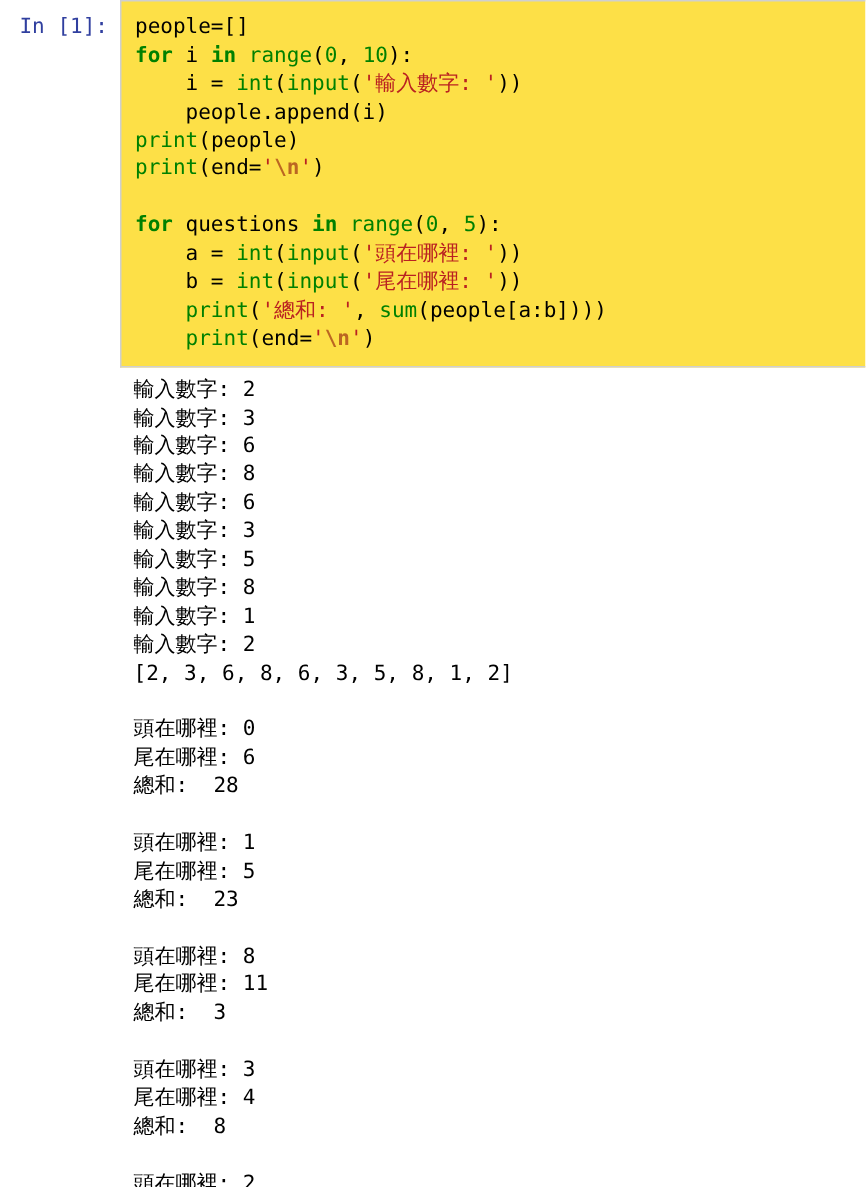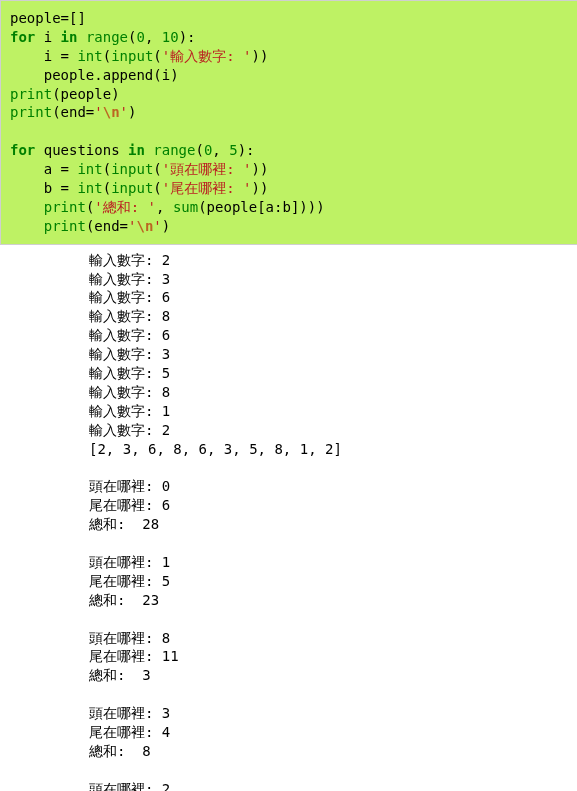--- a/index.html
+++ b/index.html
@@ -20,21 +20,21 @@
     }
     .prompt {
       width: 80px;
       text-align: right;
       padding-right: 8px;
       padding-top: 9px;
       color: #303F9F;
       flex-shrink: 0;
     }
     .input-area {
-      background: #bef264;
+      background: #fde047;
       border: 1px solid #cfcfcf;
       padding: 8px 9px;
       flex: 1;
       border-right: none;
       border-top-right-radius: 0;
       border-bottom-right-radius: 0;
     }
     .output-area {
       padding: 6px 9px 0 9px;
       margin-left: 80px;
@@ -48,20 +48,23 @@
     .c-fn { color: #008000; }
     .c-num { color: #008000; }
     .c-str { color: #BA2121; }
     .c-esc { color: #BB6622; font-weight: bold; }
     .c-plain { color: #000; }
   </style>
 </head>
 <body>
 
 <div class="cell">
+  <div class="prompt">
+    <span>In [1]:</span>
+  </div>
   <div class="input-area">
 <pre><span class="c-plain">people</span><span class="c-plain">=[]</span>
 <span class="c-kw">for</span><span class="c-plain"> i </span><span class="c-kw">in</span> <span class="c-fn">range</span><span class="c-plain">(</span><span class="c-num">0</span><span class="c-plain">, </span><span class="c-num">10</span><span class="c-plain">):</span>
 <span class="c-plain">    i = </span><span class="c-fn">int</span><span class="c-plain">(</span><span class="c-fn">input</span><span class="c-plain">(</span><span class="c-str">'輸入數字: '</span><span class="c-plain">))</span>
 <span class="c-plain">    people.append(i)</span>
 <span class="c-fn">print</span><span class="c-plain">(people)</span>
 <span class="c-fn">print</span><span class="c-plain">(end=</span><span class="c-str">'</span><span class="c-esc">\n</span><span class="c-str">'</span><span class="c-plain">)</span>
 
 <span class="c-kw">for</span><span class="c-plain"> questions </span><span class="c-kw">in</span> <span class="c-fn">range</span><span class="c-plain">(</span><span class="c-num">0</span><span class="c-plain">, </span><span class="c-num">5</span><span class="c-plain">):</span>
 <span class="c-plain">    a = </span><span class="c-fn">int</span><span class="c-plain">(</span><span class="c-fn">input</span><span class="c-plain">(</span><span class="c-str">'頭在哪裡: '</span><span class="c-plain">))</span>

